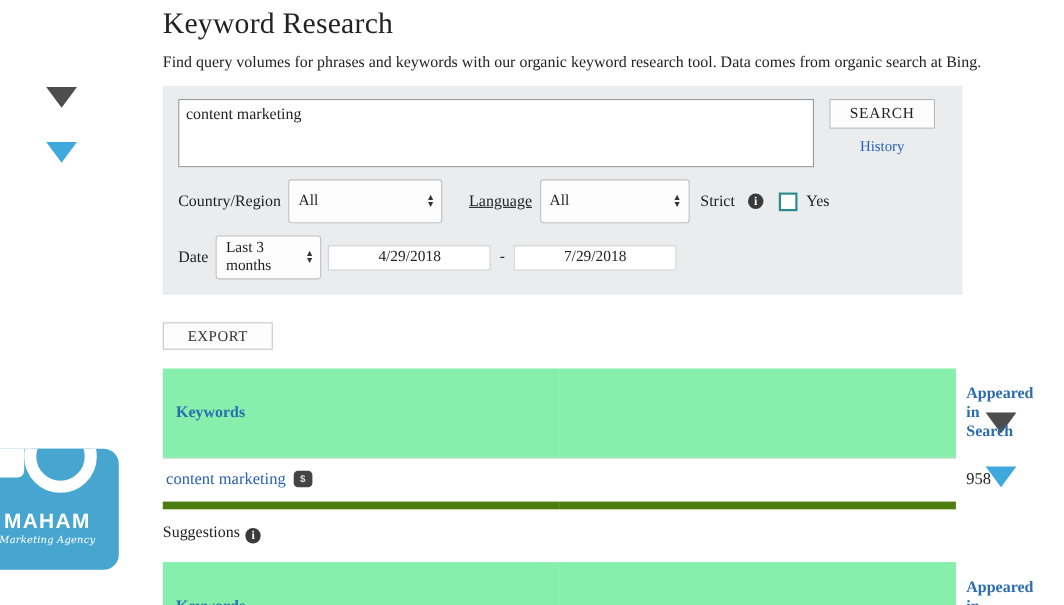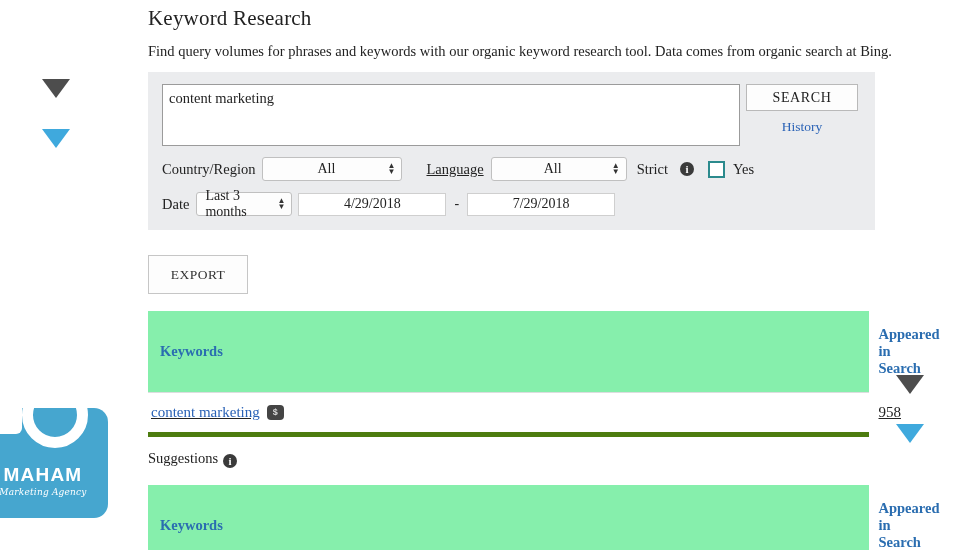--- a/index.html
+++ b/index.html
@@ -63,21 +63,21 @@
     font-family: "DejaVu Serif", serif;
     font-style: italic;
     font-size: 9px;
     letter-spacing: .2px;
   }
 
   
   #content { position: absolute; left: 148px; top: 0; width: 728px; }
 
   #page-title {
-    font-size: 21px;
+    font-size: 27px;
     color: #222;
     margin: 6px 0 0 0;
     font-weight: normal;
     letter-spacing: .2px;
   }
   #page-desc {
     font-size: 14.5px;
     color: #222;
     margin-top: 12px;
     white-space: nowrap;
@@ -101,21 +101,21 @@
     padding: 5px 6px;
     resize: none;
     outline: none;
     display: block;
   }
   #search-col {
     position: absolute; right: 14px; top: 12px;
     width: 118px; text-align: center;
   }
   #search-button {
-    width: 112px; height: 27px;
+    width: 96px; height: 27px;
     background: #fdfdfd;
     border: 1px solid #b9b9b9;
     font-family: "Liberation Serif", serif;
     font-size: 14px;
     color: #222;
     letter-spacing: .6px;
     cursor: pointer;
   }
   #history-link {
     display: block;
@@ -127,28 +127,27 @@
   }
 
   .filter-row { margin-top: 11px; display: flex; align-items: center; }
   .f-label { font-size: 14.5px; color: #222; margin-right: 7px; }
 
   .select-box {
     position: relative;
     background: #fdfdfd;
     border: 1px solid #c0c0c0;
     border-radius: 3px;
-    height: 24px;
+    height: 40px;
     display: inline-flex;
     align-items: center;
     padding: 0 20px 0 8px;
     font-size: 14px;
     color: #222;
     cursor: pointer;
-    justify-content: center;
   }
   .select-box .arrows {
     position: absolute; right: 6px; top: 50%;
     transform: translateY(-50%);
     line-height: 6px;
     font-size: 8px;
     color: #333;
     display: flex; flex-direction: column;
   }
   .select-box .arrows span { display:block; }
@@ -189,21 +188,21 @@
     color: #222;
     padding: 0 6px;
     outline: none;
     text-align: center;
   }
   .dash { margin: 0 8px; color: #222; font-size: 14px; }
 
   
   #export-button {
     margin-top: 25px;
-    width: 100px; height: 39px;
+    width: 100px; height: 25px;
     background: #fdfdfd;
     border: 1px solid #c6c6c6;
     font-family: "Liberation Serif", serif;
     font-size: 13.5px;
     color: #333;
     letter-spacing: .5px;
     cursor: pointer;
   }
 
   
@@ -219,23 +218,22 @@
     font-size: 14.5px;
     font-weight: bold;
     text-align: left;
     padding: 15px 0 15px 12px;
     border-bottom: 1px solid #dcdddf;
   }
   .kw-table th.col-vol, .kw-table td.col-vol { padding-left: 370px; }
   .kw-table td {
     padding: 11px 0 11px 3px;
     font-size: 15px;
-    border-bottom: 5px solid #4d7c0f;
-    color: #222;
-    text-decoration: underline;
+    border-bottom: 7px solid #4d7c0f;
+    color: #222;
   }
   .kw-link {
     color: #2a62b6;
     text-decoration: none;
     cursor: pointer;
   }
   .dollar-badge {
     display: inline-block;
     background: #444;
     color: #d8d8d8;

